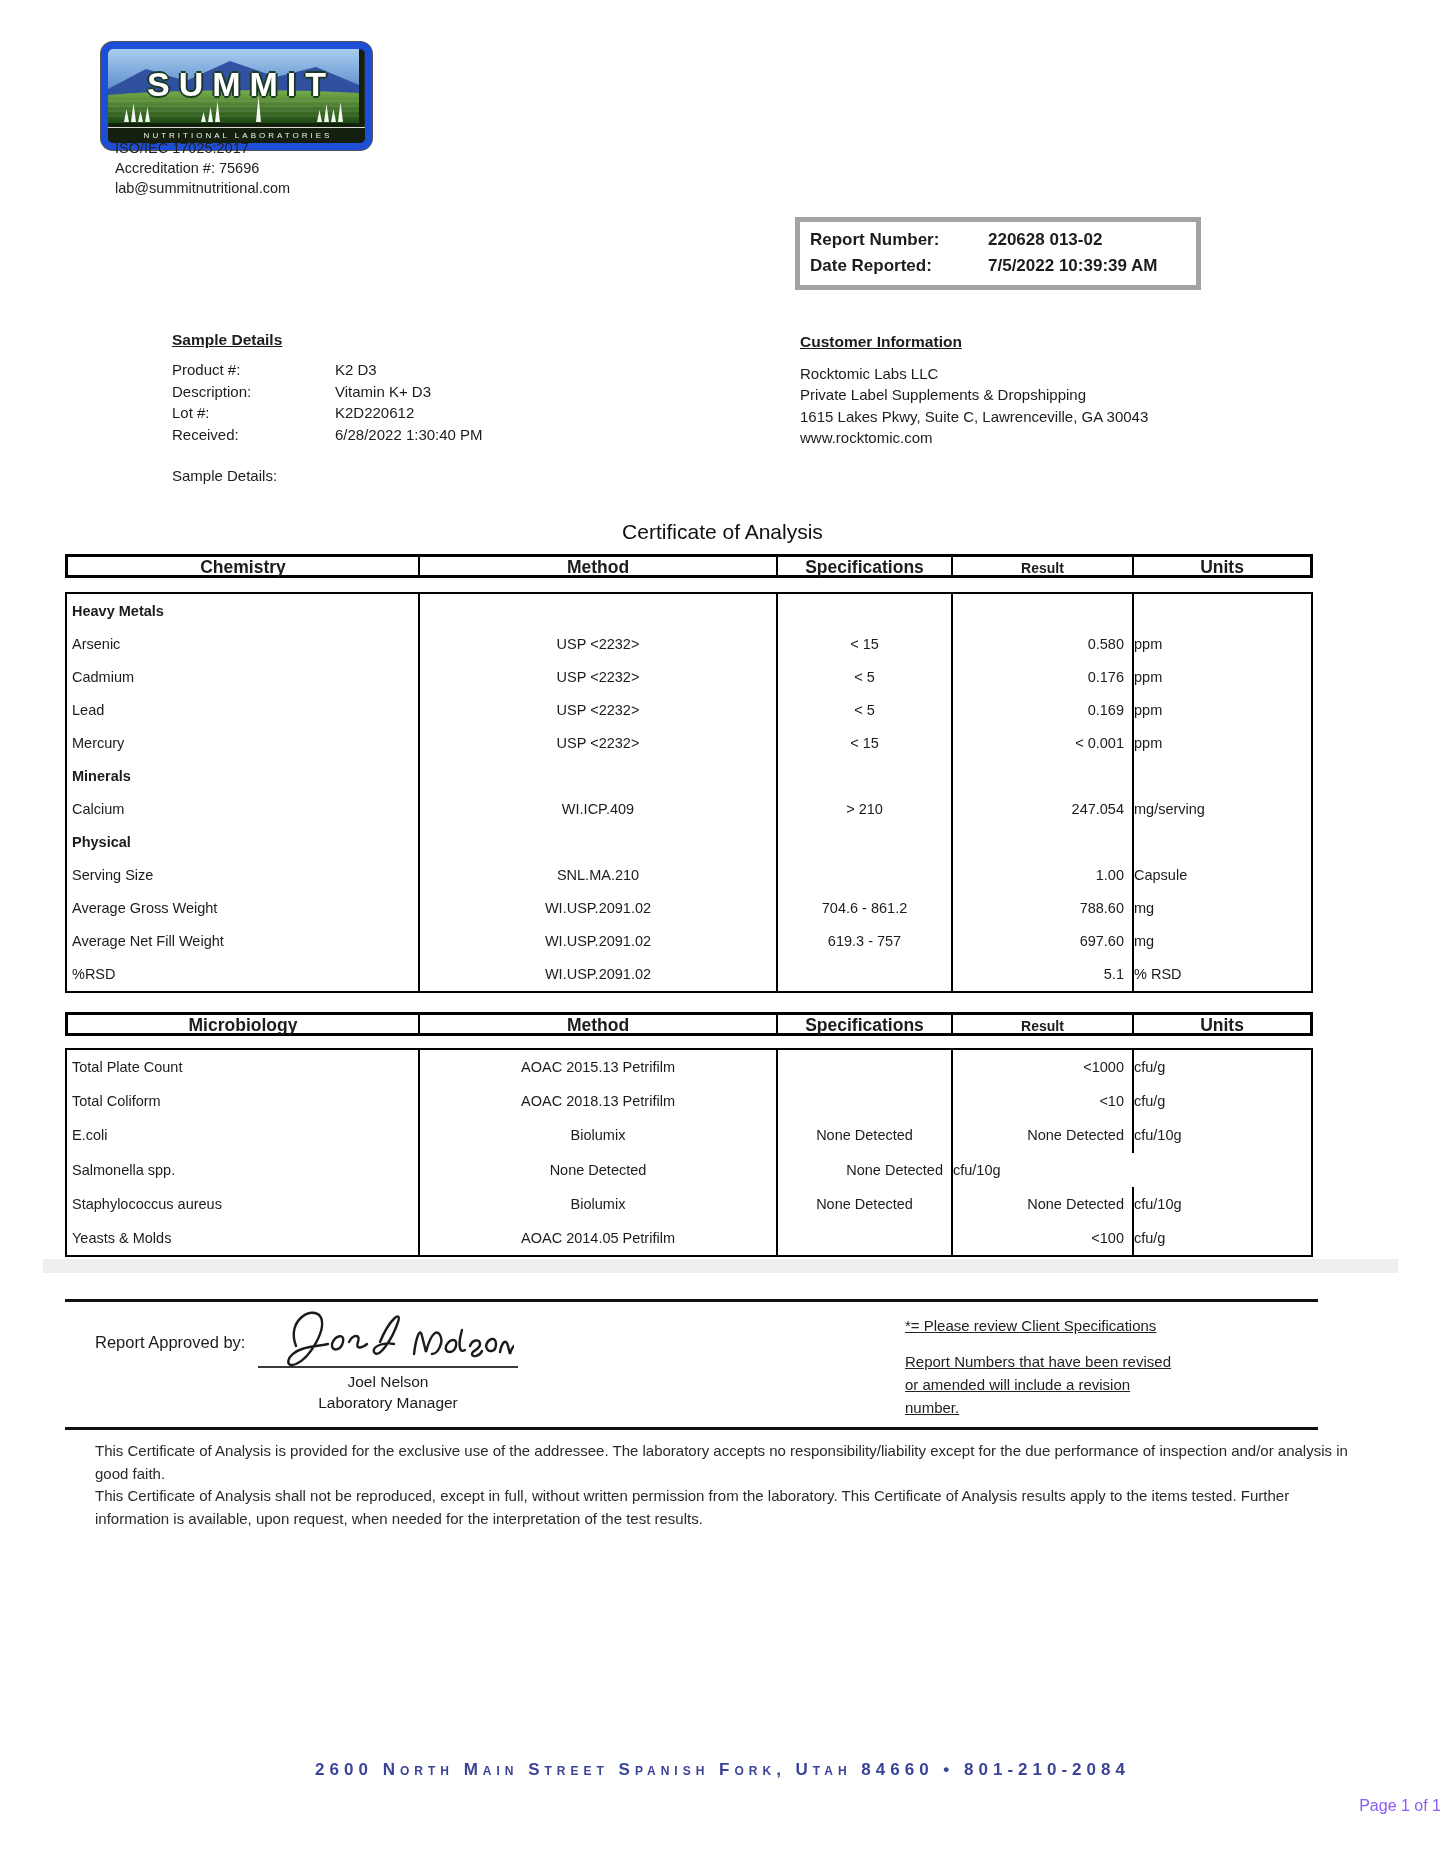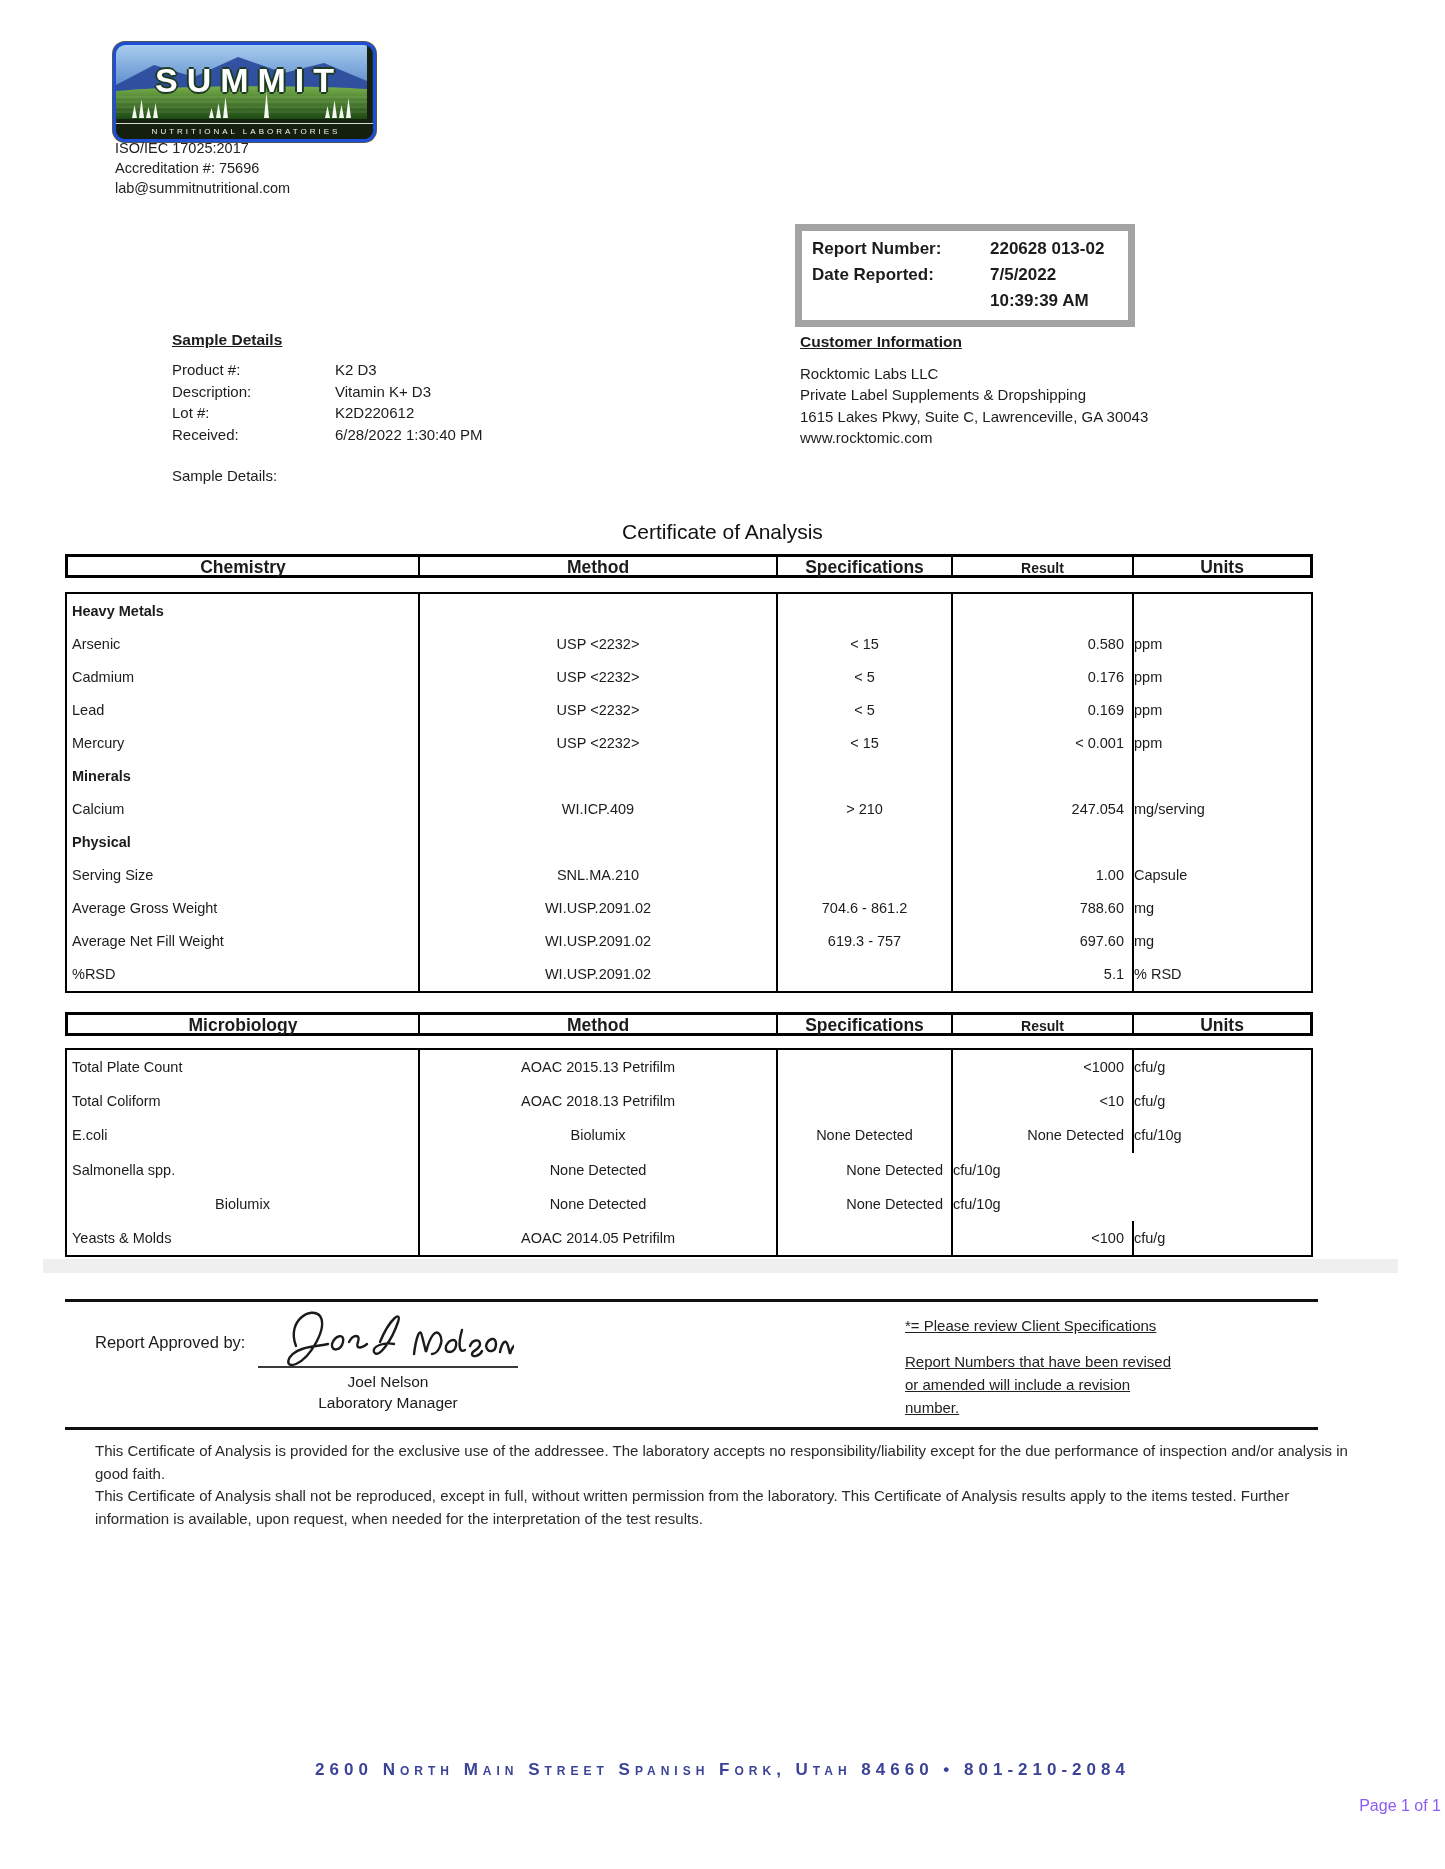--- a/index.html
+++ b/index.html
@@ -1,34 +1,34 @@
 <!DOCTYPE html>
 <html><head>
 <meta charset="utf-8">
 <style>
   html,body{margin:0;padding:0;background:#fff;}
   .page{
     position:relative;width:1445px;height:1869px;background:#ffffff;
     font-family:"Liberation Sans",sans-serif;color:#1c1c1c;overflow:hidden;
   }
   
-  .logo{position:absolute;left:113px;top:42px;width:257px;height:94px;
-    border-radius:12px;border:3px solid #1d4ed8;box-shadow:0 0 0 1px #2b2b2b inset,0 0 0 1px #555;
+  .logo{position:absolute;left:101px;top:42px;width:257px;height:94px;
+    border-radius:12px;border:7px solid #1d4ed8;box-shadow:0 0 0 1px #2b2b2b inset,0 0 0 1px #555;
     overflow:hidden;background:#15210f;}
   .logo svg{position:absolute;left:0;top:0;}
   .logo-title{position:absolute;left:0;top:16px;width:100%;text-align:center;
     font-size:34px;font-weight:bold;color:#fff;letter-spacing:9px;text-indent:9px;
     text-shadow:-2px 0 0 #1c3b22,2px 0 0 #1c3b22,0 -2px 0 #1c3b22,0 2px 0 #1c3b22,1px 1px 0 #1c3b22;}
   .logo-bar{position:absolute;left:0;bottom:0;width:100%;height:15px;background:#141f0e;
     display:flex;align-items:center;justify-content:center;border-top:1px solid #d8dcd2;}
   .logo-bar span{font-size:8px;color:#f2f4ee;letter-spacing:3px;text-indent:3px;white-space:nowrap;}
   
   .lab-info{position:absolute;left:115px;top:138px;font-size:14.5px;line-height:20px;color:#222;}
   
-  .report-box{position:absolute;left:795px;top:224px;width:340px;border:7px solid #a3a3a3;
+  .report-box{position:absolute;left:795px;top:217px;width:406px;border:5px solid #a3a3a3;
     box-sizing:border-box;padding:5px 10px 6px 10px;background:#fff;}
   .report-row{display:grid;grid-template-columns:178px auto;line-height:26px;}
   .report-row b{font-size:17px;}
   
   .block-heading{font-weight:bold;text-decoration:underline;font-size:15.5px;margin:0 0 10px 0;}
   .sample-block{position:absolute;left:172px;top:331px;font-size:15px;}
   .field-grid{display:grid;grid-template-columns:163px auto;line-height:21.5px;}
   .customer-block{position:absolute;left:800px;top:331px;font-size:15px;line-height:21.5px;}
   .sample-extra{position:absolute;left:172px;top:467px;font-size:15px;}
   
@@ -286,20 +286,21 @@
       <div class="c result">None Detected</div>
       <div class="c units">cfu/10g</div>
     </div>
     <div class="trow">
       <div class="c name">Salmonella spp.</div>
       <div class="c spec">None Detected</div>
       <div class="c result">None Detected</div>
       <div class="c units">cfu/10g</div>
     </div>
     <div class="trow">
+      <div class="c name">Staphylococcus aureus</div>
       <div class="c method">Biolumix</div>
       <div class="c spec">None Detected</div>
       <div class="c result">None Detected</div>
       <div class="c units">cfu/10g</div>
     </div>
     <div class="trow">
       <div class="c name">Yeasts &amp; Molds</div>
       <div class="c method">AOAC 2014.05 Petrifilm</div>
       <div class="c spec"></div>
       <div class="c result">&lt;100</div>

